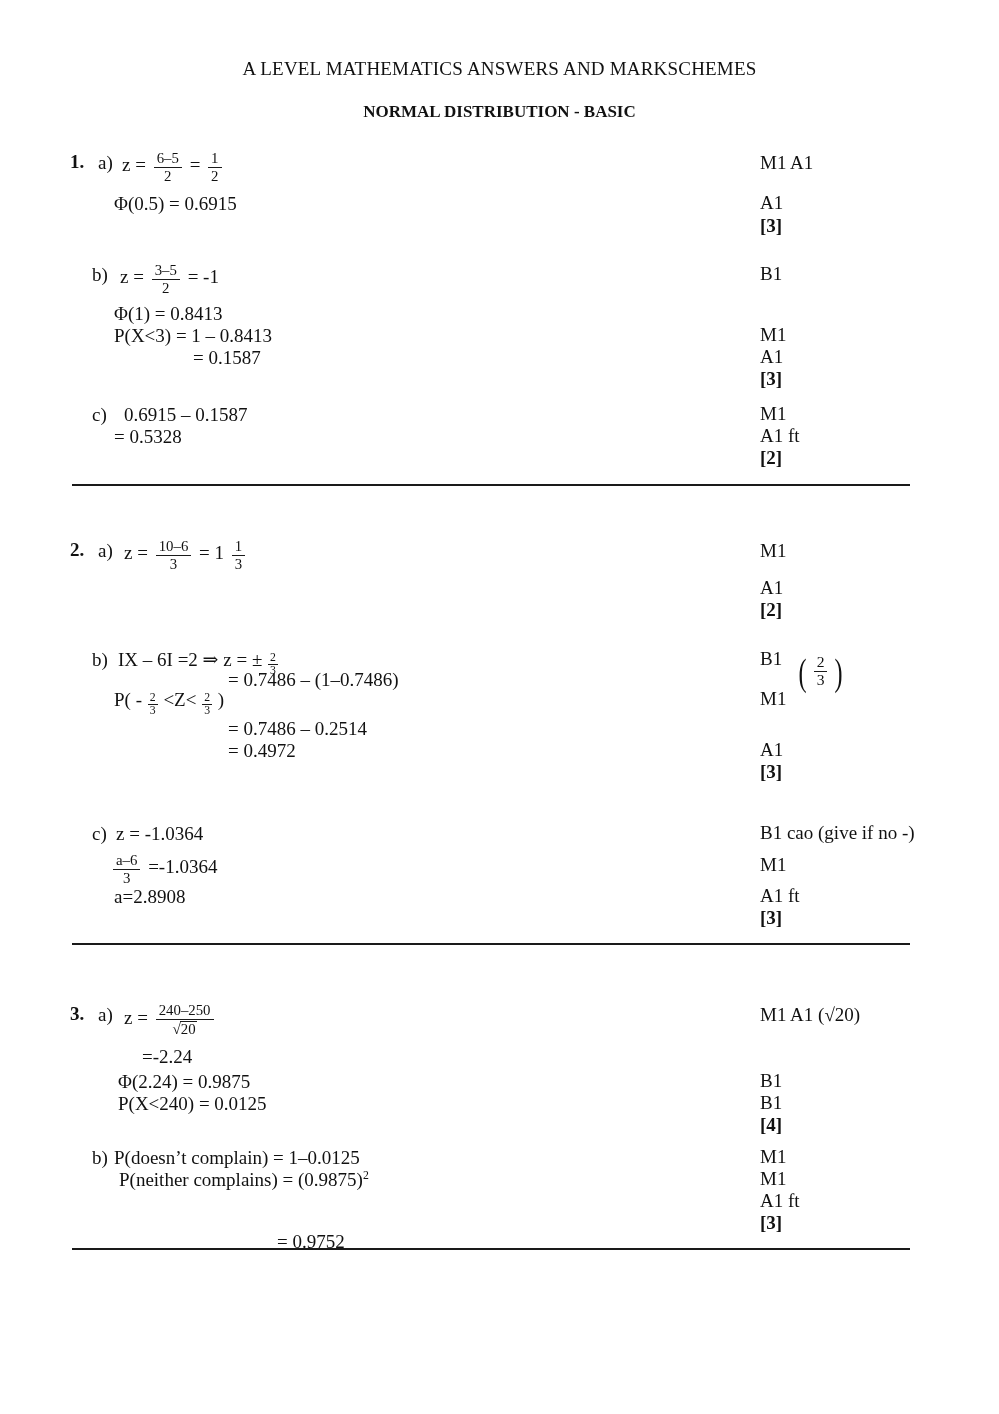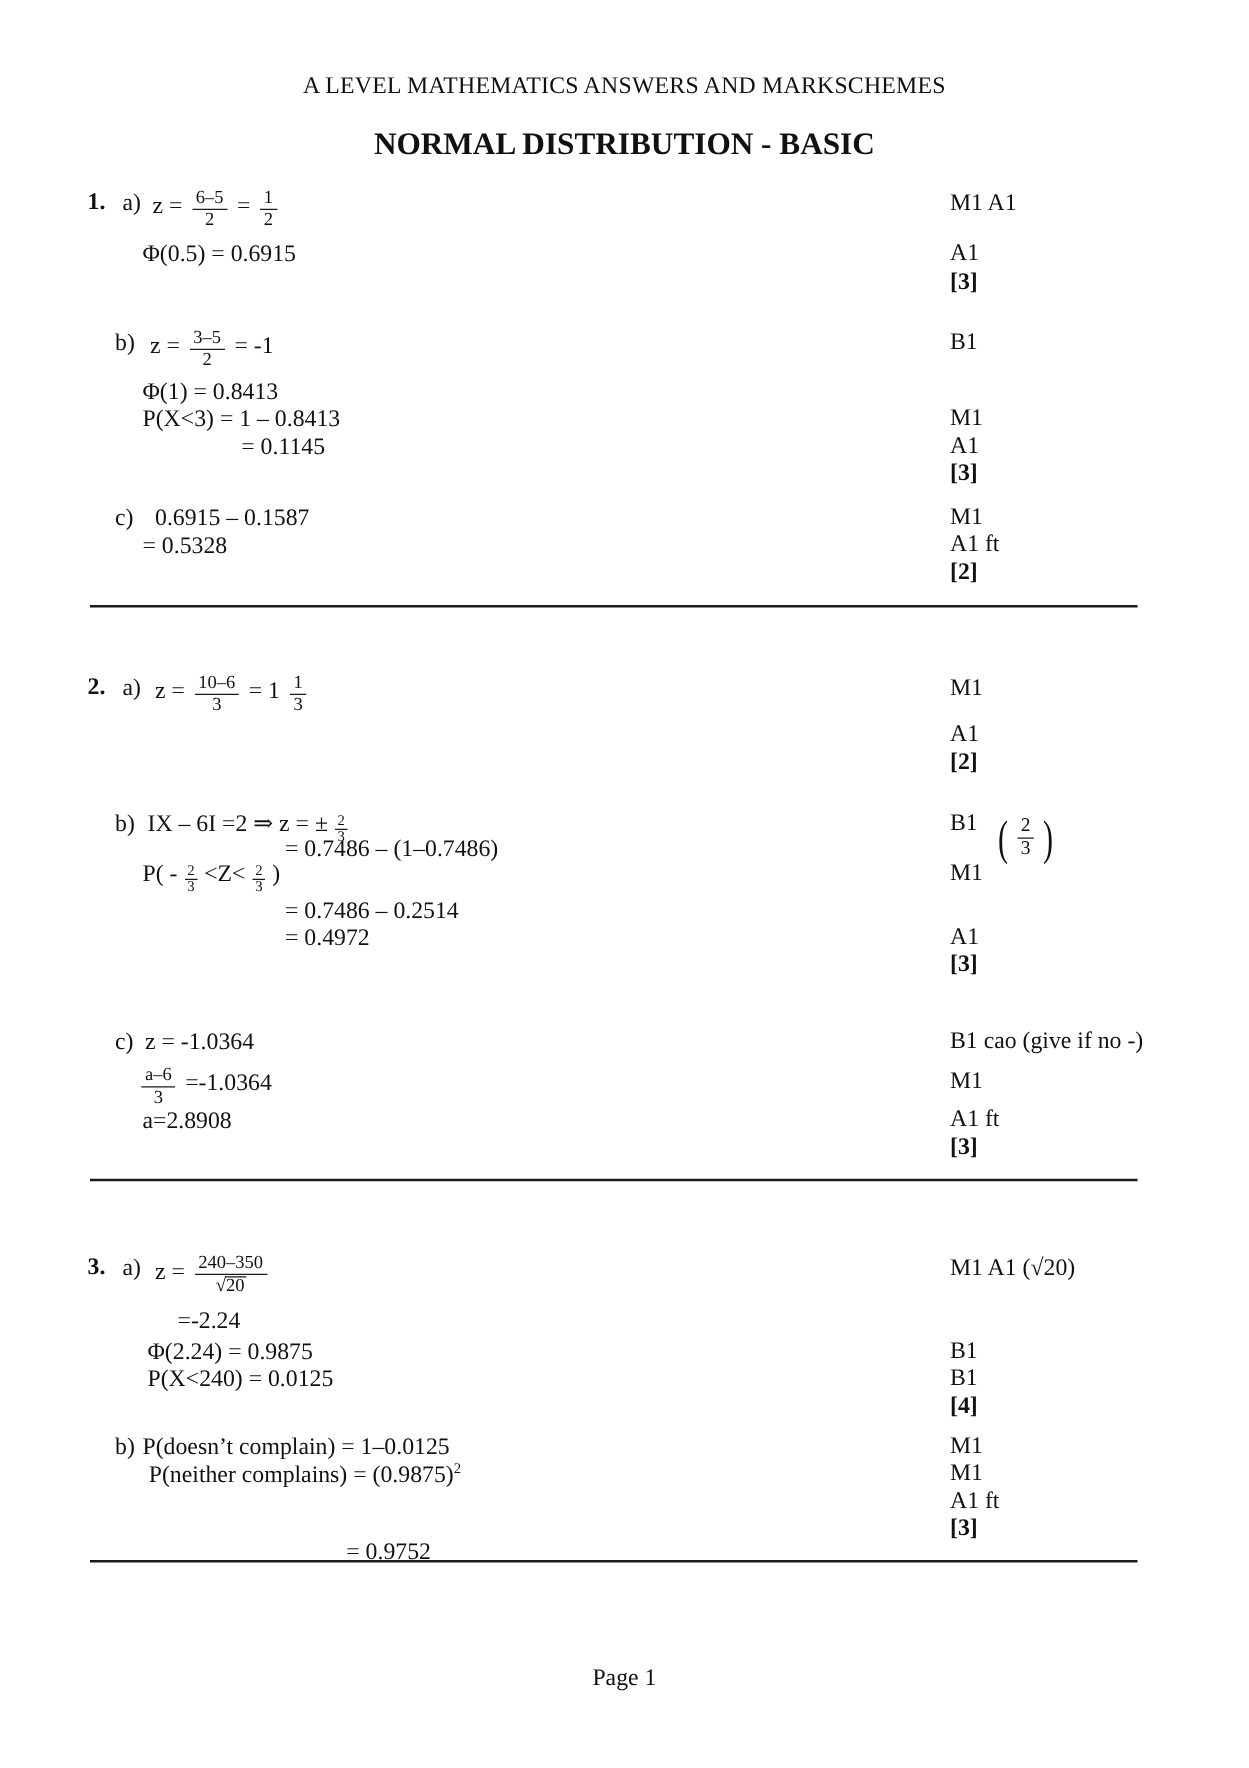--- a/index.html
+++ b/index.html
@@ -30,21 +30,21 @@
     top: 58px;
     text-align: center;
     font-size: 19px;
     letter-spacing: .2px;
   }
   .doc-subtitle {
     position: absolute;
     left: 0; right: 0;
     top: 102px;
     text-align: center;
-    font-size: 25px;
+    font-size: 17px;
     font-weight: bold;
   }
 
   
   .abs {
     position: absolute;
     font-size: 19px;
     white-space: nowrap;
     line-height: 1.25;
   }
@@ -198,21 +198,21 @@
   <div class="abs" style="left:120px; top:263px;">
     <span>z =</span>
     <span class="frac">
       <span class="num">3–5</span>
       <span class="den">2</span>
     </span>
     <span>= -1</span>
   </div>
   <div class="abs" style="left:114px; top:302px;">Φ(1) = 0.8413</div>
   <div class="abs" style="left:114px; top:324px;">P(X&lt;3)   = 1 – 0.8413</div>
-  <div class="abs" style="left:193px; top:346px;">= 0.1145</div>
+  <div class="abs" style="left:193px; top:346px;">= 0.1587</div>
 
   <div class="marks" style="top:263px;">B1</div>
   <div class="marks" style="top:324px;">M1</div>
   <div class="marks" style="top:346px;">A1</div>
   <div class="marks total" style="top:368px;">[3]</div>
 
   <div class="abs" style="left:92px; top:403px;">c)</div>
   <div class="abs" style="left:124px; top:403px;">0.6915 – 0.1587</div>
   <div class="abs" style="left:114px; top:425px;">= 0.5328</div>
 
@@ -299,21 +299,21 @@
   <div class="marks total" style="top:907px;">[3]</div>
 
   <div class="rule" style="top:943px;"></div>
 
   <div class="abs qnum" style="left:70px; top:1002px;">3.</div>
 
   <div class="abs" style="left:98px; top:1003px;">a)</div>
   <div class="abs" style="left:124px; top:1003px;">
     <span>z   =</span>
     <span class="frac">
-      <span class="num">240–350</span>
+      <span class="num">240–250</span>
       <span class="den">
         <span class="sqrt"><span class="radical">√</span><span class="radicand">20</span></span>
       </span>
     </span>
   </div>
   <div class="abs" style="left:142px; top:1045px;">=-2.24</div>
   <div class="abs" style="left:118px; top:1070px;">Φ(2.24) = 0.9875</div>
   <div class="abs" style="left:118px; top:1092px;">P(X&lt;240) = 0.0125</div>
 
   <div class="marks" style="top:1004px;">M1 A1 (√20)</div>
@@ -328,15 +328,14 @@
   </div>
   <div class="abs" style="left:277px; top:1230px;">= 0.9752</div>
 
   <div class="marks" style="top:1146px;">M1</div>
   <div class="marks" style="top:1168px;">M1</div>
   <div class="marks" style="top:1190px;">A1 ft</div>
   <div class="marks total" style="top:1212px;">[3]</div>
 
   <div class="rule" style="top:1248px;"></div>
 
-  <div class="footer">Page 1</div>
 
 </div>
 
 </body></html>

